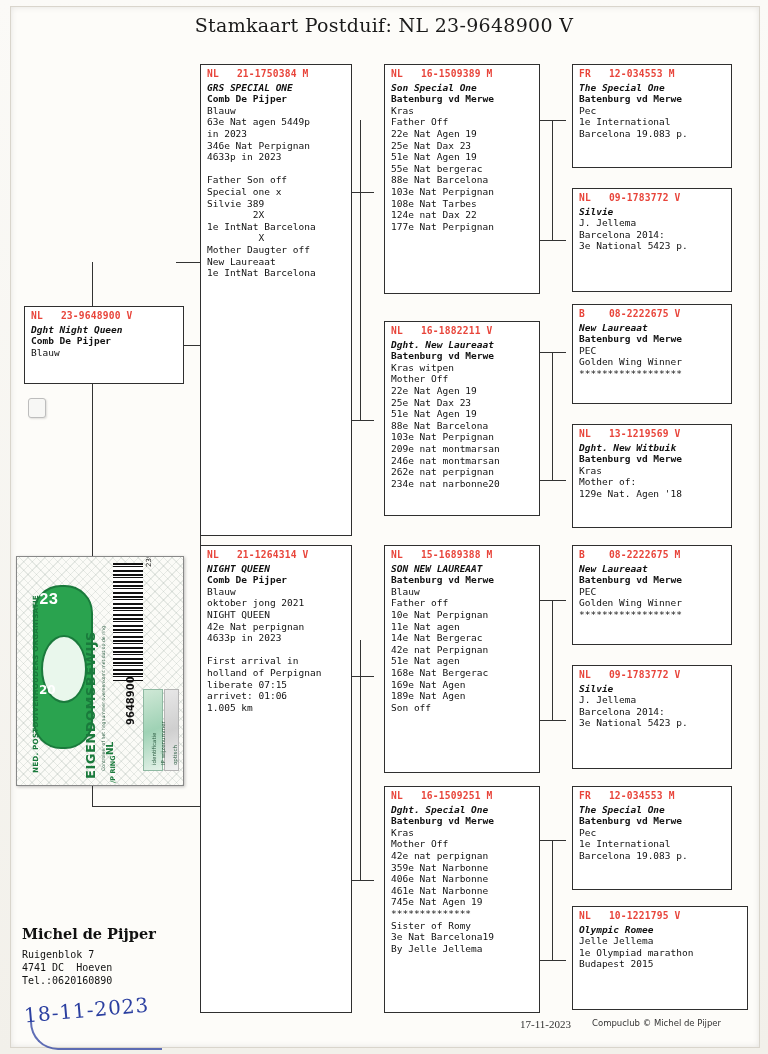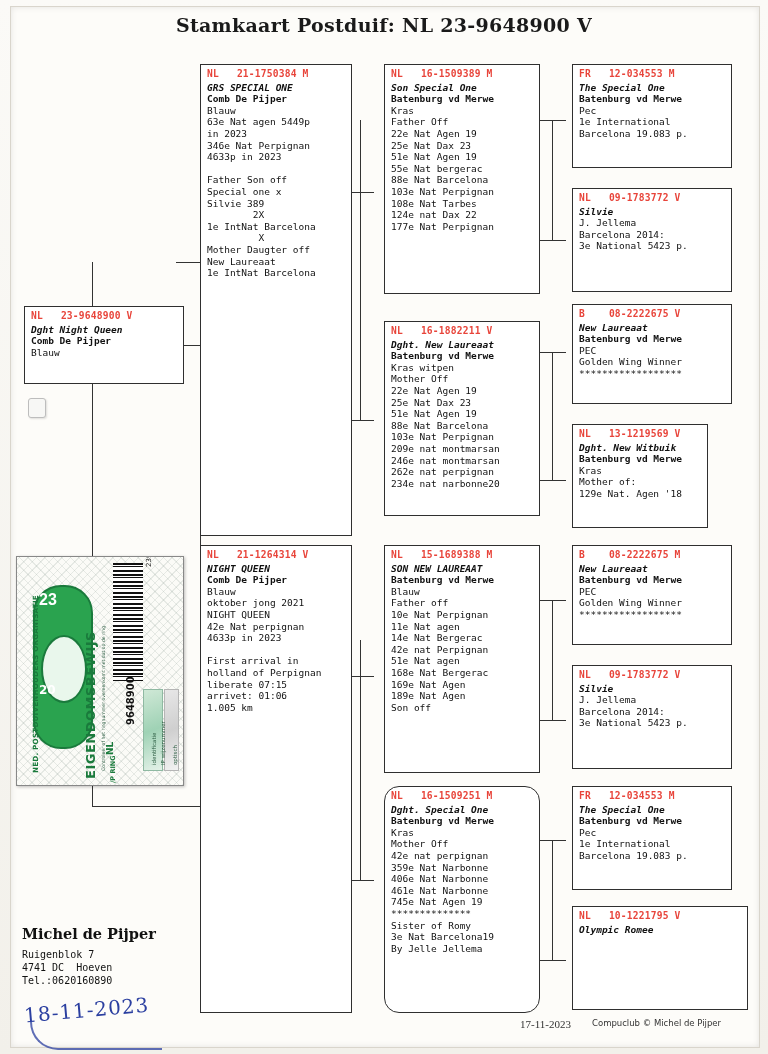--- a/index.html
+++ b/index.html
@@ -15,21 +15,21 @@
     background:linear-gradient(#fbfaf7,#f2f0ea);
   }
   .paper-edge{
     position:absolute;left:10px;top:6px;width:748px;height:1040px;
     border:1px solid #d9d5cc;background:#fdfcf9;
     box-shadow:0 0 6px rgba(0,0,0,0.10) inset;
   }
   .title{
     position:absolute;left:0;top:14px;width:768px;text-align:center;
     font-family:"DejaVu Serif", serif;
-    font-size:19px;font-weight:bold;color:#1a1a1a;letter-spacing:.3px;
+    font-size:19px;font-weight:normal;color:#1a1a1a;letter-spacing:.3px;
   }
 
   
   .box{
     position:absolute;
     border:1px solid #2f2f2f;
     background:#ffffff;
     box-sizing:border-box;
     padding:3px 5px 4px 6px;
     font-size:9.5px;
@@ -81,21 +81,21 @@
   }
   .circle-logo{
     position:absolute;left:16px;top:28px;width:56px;height:160px;
     border:2px solid #1a7a3c;border-radius:28px;background:#2aa34f;
   }
   .circle-logo .inner{
     position:absolute;left:6px;top:48px;width:42px;height:64px;border-radius:50%;
     background:#e9f7ec;border:2px solid #1a7a3c;
   }
   .yr20{position:absolute;left:22px;top:126px;font-size:12px;font-weight:bold;color:#fff;font-family:"DejaVu Sans",sans-serif;}
-  .yr23{position:absolute;left:22px;top:34px;font-size:16px;font-weight:bold;color:#fff;font-family:Liberation Sans, sans-serif;}
+  .yr23{position:absolute;left:22px;top:34px;font-size:16px;font-weight:bold;color:#fff;font-family:Liberation Mono, monospace;}
   .barcode{
     position:absolute;left:96px;top:6px;width:30px;height:118px;
     background:repeating-linear-gradient(to bottom,#111 0 2px,#fff 2px 3px,#111 3px 4px,#fff 4px 7px,#111 7px 9px,#fff 9px 11px);
   }
   .barnum{
     position:absolute;left:128px;top:10px;font-size:7px;color:#222;
     transform:rotate(-90deg);transform-origin:left top;white-space:nowrap;
     font-family:"DejaVu Sans",sans-serif;
   }
   .ringnum{
@@ -285,21 +285,21 @@
 11e Nat agen
 14e Nat Bergerac
 42e nat Perpignan
 51e Nat agen
 168e Nat Bergerac
 169e Nat Agen
 189e Nat Agen
 Son off</div>
   </div>
 
-  <div class="box" style="left:384px;top:786px;width:156px;height:227px;border-radius:15px;">
+  <div class="box" style="left:384px;top:786px;width:156px;height:227px;">
     <div class="hdr">NL   16-1509251 M</div>
     <div class="l1">Dght. Special One</div>
     <div class="l2">Batenburg vd Merwe</div>
     <div class="rest">Kras
 Mother Off
 42e nat perpignan
 359e Nat Narbonne
 406e Nat Narbonne
 461e Nat Narbonne
 745e Nat Agen 19
@@ -329,21 +329,21 @@
 
   <div class="box" style="left:572px;top:304px;width:160px;height:100px;">
     <div class="hdr">B    08-2222675 V</div>
     <div class="l1">New Laureaat</div>
     <div class="l2">Batenburg vd Merwe</div>
     <div class="rest">PEC
 Golden Wing Winner
 ******************</div>
   </div>
 
-  <div class="box" style="left:572px;top:424px;width:136px;height:104px;">
+  <div class="box" style="left:572px;top:424px;width:160px;height:104px;">
     <div class="hdr">NL   13-1219569 V</div>
     <div class="l1">Dght. New Witbuik</div>
     <div class="l2">Batenburg vd Merwe</div>
     <div class="rest">Kras
 Mother of:
 129e Nat. Agen '18</div>
   </div>
 
   <div class="box" style="left:572px;top:545px;width:160px;height:100px;">
     <div class="hdr">B    08-2222675 M</div>
@@ -369,20 +369,23 @@
     <div class="l2">Batenburg vd Merwe</div>
     <div class="rest">Pec
 1e International
 Barcelona 19.083 p.</div>
   </div>
 
   <div class="box" style="left:572px;top:906px;width:176px;height:104px;">
     <div class="hdr">NL   10-1221795 V</div>
     <div class="l1">Olympic Romee</div>
     <div class="l2"></div>
+    <div class="rest">Jelle Jellema
+1e Olympiad marathon
+Budapest 2015</div>
   </div>
 
   <div class="sticker">
     <div class="guilloche"></div>
 
     <div class="circle-logo">
       <div class="inner"></div>
     </div>
     <div class="yr23">23</div>
     <div class="yr20">20</div>

